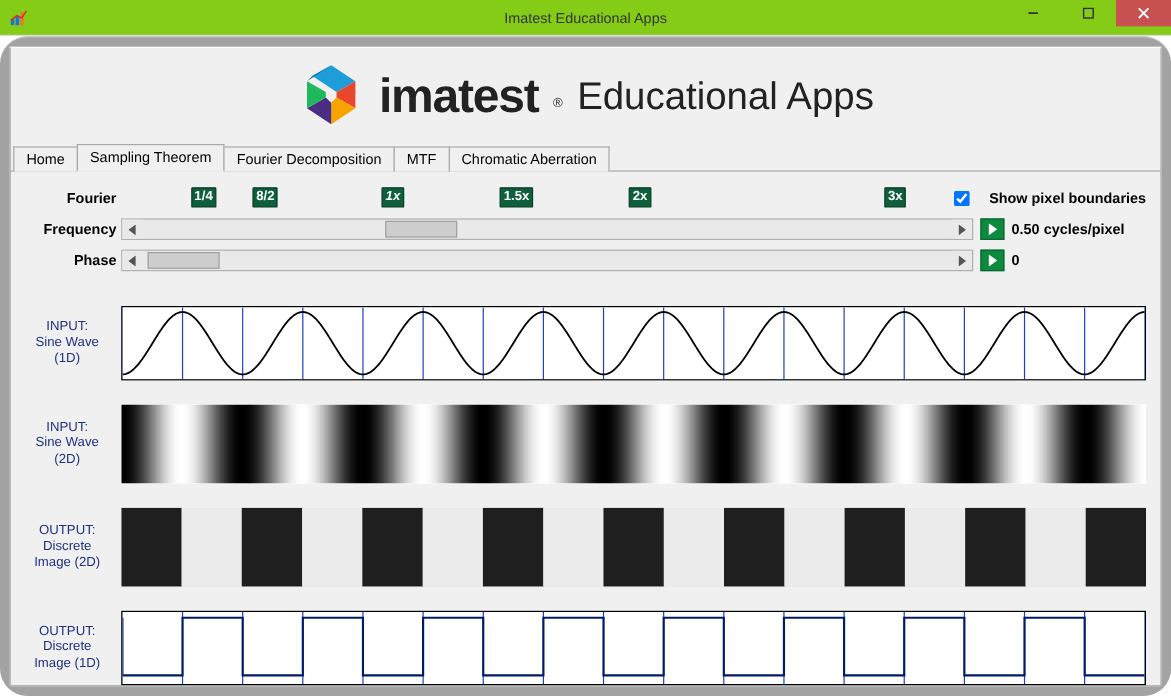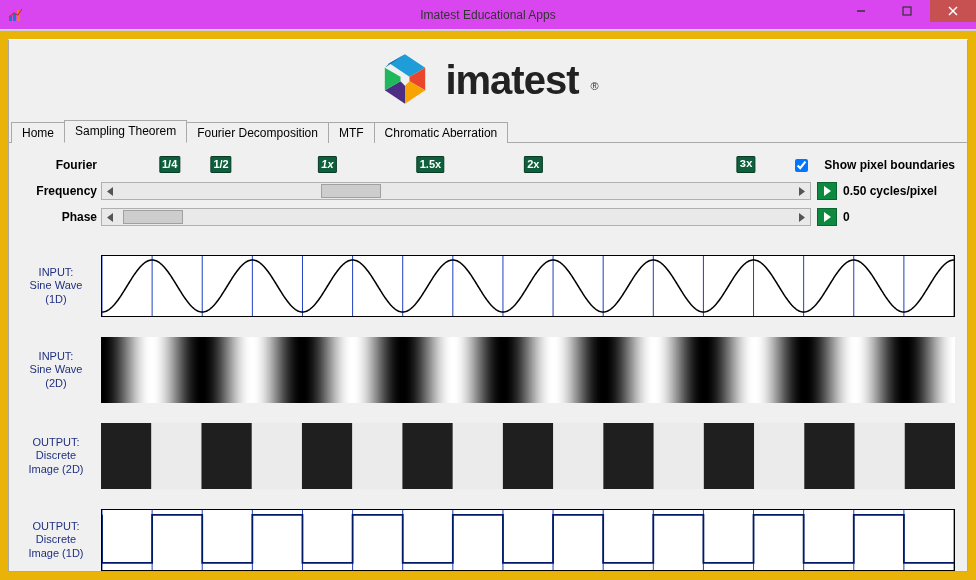--- a/index.html
+++ b/index.html
@@ -8,21 +8,21 @@
     font-family: 'Segoe UI', Tahoma, sans-serif;
     font-size: 12px;
     background: #fff;
     width: 976px;
     height: 580px;
     overflow: hidden;
   }
   
   .titlebar {
     height: 30px;
-    background: #d946ef;
+    background: #84cc16;
     border-bottom: 1px solid #d9d9d9;
     display: flex;
     align-items: center;
     position: relative;
   }
   .titlebar .icon {
     width: 16px; height: 16px;
     margin-left: 8px;
     position: relative;
   }
@@ -49,24 +49,25 @@
     cursor: pointer;
   }
   .win-btn.close {
     background: #c75050;
     color: #fff;
   }
   .win-btn svg { display: block; }
 
   
   .client {
-    background: #eab308;
+    background: #a3a3a3;
     padding: 8px;
     height: 550px;
     border-top: 1px solid #ccc;
+    border-radius: 23px;
   }
   .panel {
     background: #f0f0f0;
     border: 1px solid #a9a9a9;
     border-top-color: #fff;
     height: 100%;
     position: relative;
   }
 
   
@@ -285,41 +286,42 @@
           <polygon points="50,6 86,30 58,46 22,22" fill="#1f9dd9"></polygon>
           <polygon points="86,30 86,70 58,54 58,46" fill="#e9472b"></polygon>
           <polygon points="86,70 50,94 50,62 58,54" fill="#f7a400"></polygon>
           <polygon points="50,94 14,70 42,54 50,62" fill="#4b2e83"></polygon>
           <polygon points="14,70 14,30 42,46 42,54" fill="#1fb85c"></polygon>
           <polygon points="14,30 50,6 22,22" fill="#0e6fa6"></polygon>
         </svg>
       </span>
       <span class="brand-text">imatest</span>
       <span class="reg">®</span>
+      <span class="brand-sub">Educational Apps</span>
     </div>
 
     <div class="tabs" id="tabs">
         <div class="tab">Home</div>
         <div class="tab active">Sampling Theorem</div>
         <div class="tab">Fourier Decomposition</div>
         <div class="tab">MTF</div>
         <div class="tab">Chromatic Aberration</div>
       </div>
 
     <div class="controls">
 
       <div class="row">
         <div class="label">Fourier</div>
         <div class="nyquist-marks" id="nyquist-marks">
             <span class="mark" style="left: 10%;">1/4</span>
-            <span class="mark" style="left: 17.5%;">1/2</span>
+            <span class="mark" style="left: 17.5%;">8/2</span>
             <span class="mark" style="left: 33%; font-style: italic;">1x</span>
             <span class="mark" style="left: 48%;">1.5x</span>
             <span class="mark" style="left: 63%;">2x</span>
-            <span class="mark" style="left: 94%; font-family: Liberation Mono, monospace;">3x</span>
+            <span class="mark" style="left: 94%;">3x</span>
           </div>
         <label class="checkbox-wrap">
           <input type="checkbox" id="show-bound-cb" checked="" style="">
           <span>Show pixel boundaries</span>
         </label>
       </div>
 
       <div class="row">
         <div class="label">Frequency</div>
         <div class="slider-wrap">

